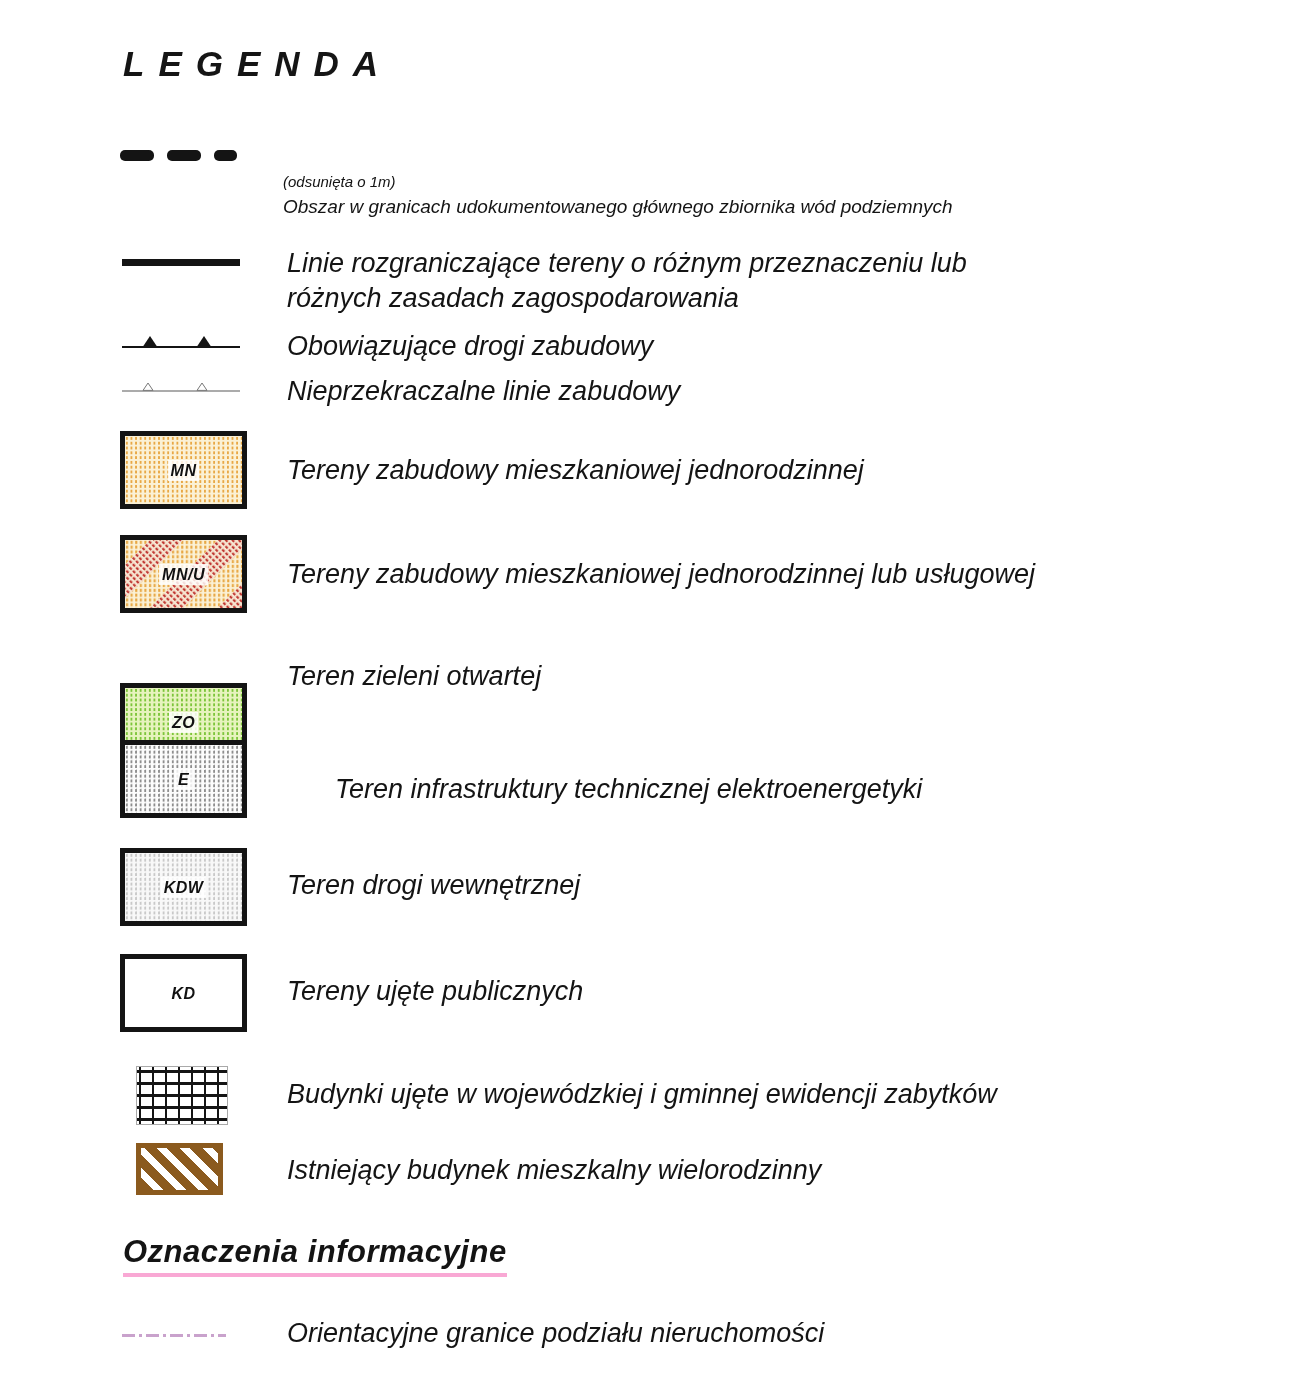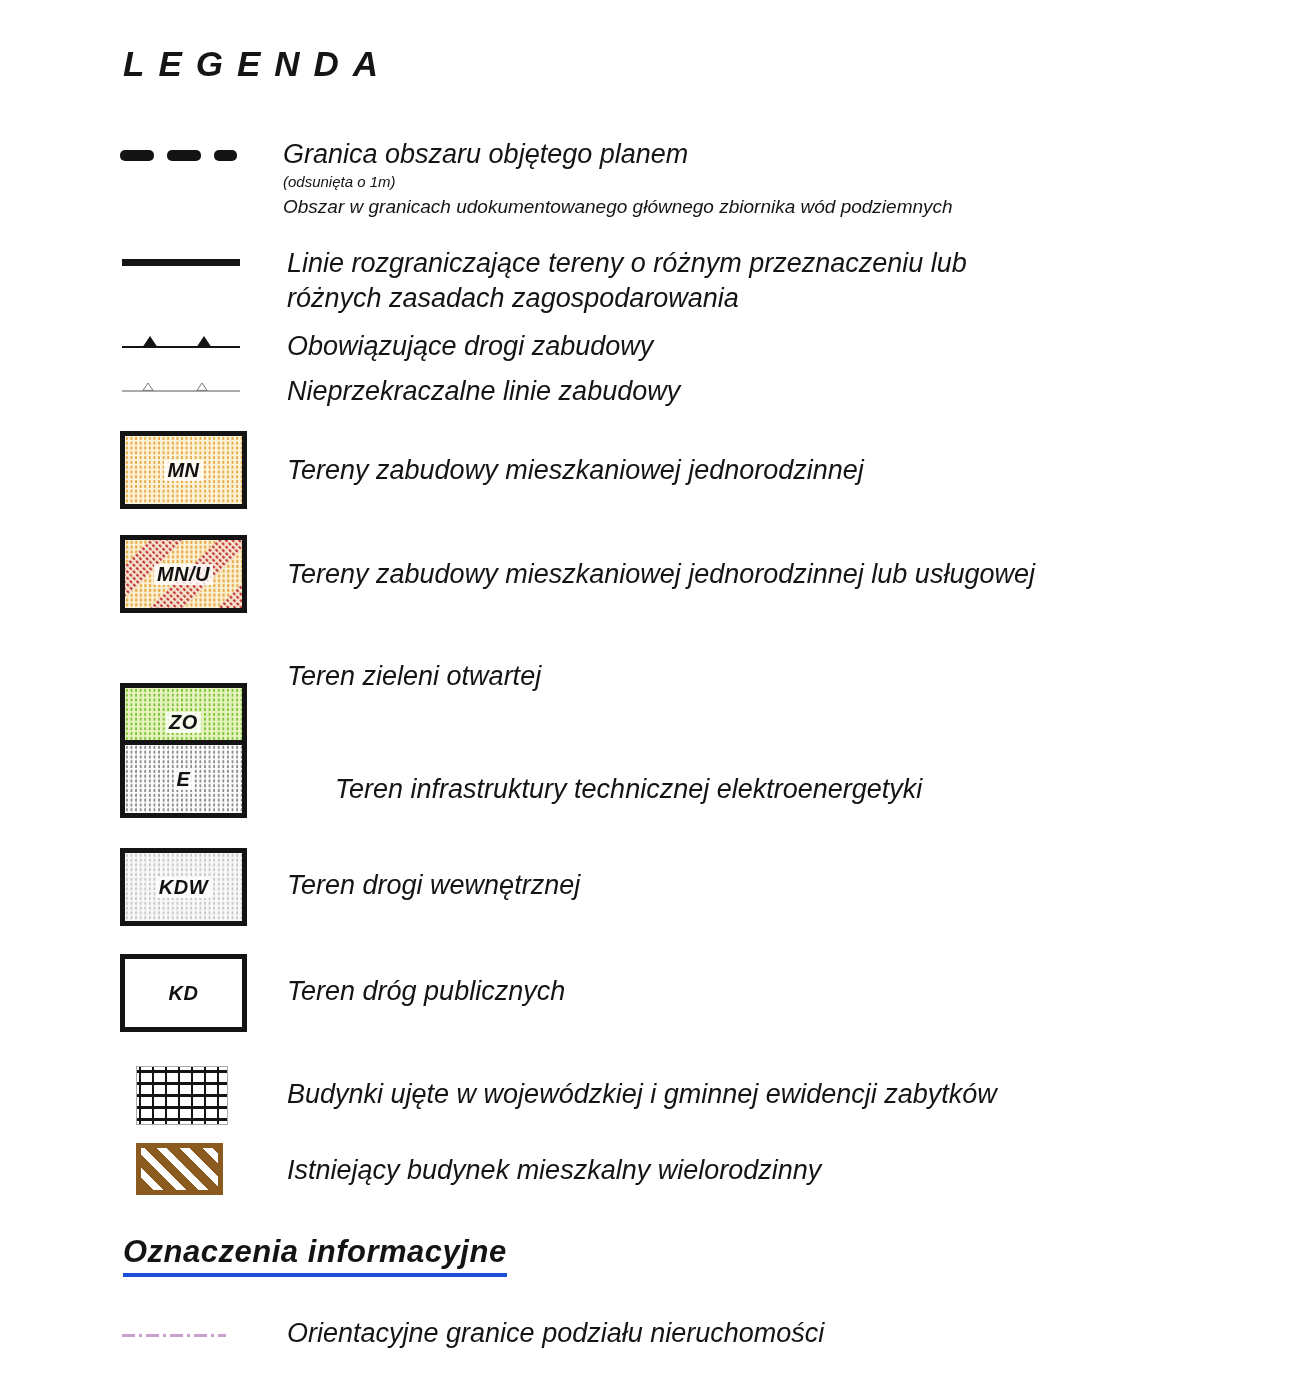--- a/index.html
+++ b/index.html
@@ -24,21 +24,21 @@
   .solid-line{left:122px;top:259px;width:118px;height:7px;background:#141414;}
 
   .tri-svg{display:block;}
 
   
   .swatch{
     left:120px;width:117px;height:68px;border:5px solid #141414;
     display:flex;align-items:center;justify-content:center;
   }
   .swatch .code{
-    font-size:20px;font-weight:700;color:#111;background:rgba(255,255,255,0.82);
+    font-size:16px;font-weight:700;color:#111;background:rgba(255,255,255,0.82);
     padding:0 3px;line-height:21px;letter-spacing:0.5px;
   }
   .sw-mn{
     background-color:#FBF1D5;
     background-image:radial-gradient(1.1px 1.6px at 2px 2.2px,#E8A845 96%,rgba(0,0,0,0));
     background-size:4.6px 4.8px;
   }
   .sw-mnu{padding:0;position:absolute;}
   .sw-mnu svg{position:absolute;left:0;top:0;}
   .sw-mnu .code{position:relative;z-index:2;}
@@ -68,40 +68,39 @@
     background-size:13px 12px;
     background-position:2px 3px;
   }
   .sw-brown{
     left:136px;width:77px;height:42px;border:5px solid #8B5A1E;
     background:repeating-linear-gradient(45deg,#8B5A1E 0 9px,#ffffff 9px 16px);
   }
 
   .h2{
     left:123px;top:1234px;font-size:31px;font-weight:700;color:#141414;
-    border-bottom:4px solid #1d4ed8;padding-bottom:3px;letter-spacing:0.5px;
+    border-bottom:4px solid #f9a8d4;padding-bottom:3px;letter-spacing:0.5px;
   }
   .pink-line{
     left:122px;top:1334px;width:104px;height:3px;
     background:repeating-linear-gradient(90deg,#C9A2CC 0 13px,rgba(0,0,0,0) 13px 17px,#C9A2CC 17px 20px,rgba(0,0,0,0) 20px 24px);
   }
 </style>
 </head>
 <body>
 
 <div id="canvas">
 
   <div class="abs title">LEGENDA</div>
 
   <div class="abs dash-row">
     <div class="dash-seg dash-a"></div>
     <div class="dash-seg dash-b"></div>
     <div class="dash-seg dash-c"></div>
   </div>
-  <div class="abs lbl" style="left:283px;top:139px;">Granica obszaru objętego planem</div>
   <div class="abs note-sm" style="left:283px;top:173px;">(odsunięta o 1m)</div>
   <div class="abs note-md" style="left:283px;top:196px;">Obszar w granicach udokumentowanego głównego  zbiornika wód  podziemnych</div>
 
   <div class="abs solid-line"></div>
   <div class="abs lbl wrap" style="left:287px;top:246px;">Linie rozgraniczające tereny o różnym przeznaczeniu lub różnych zasadach zagospodarowania</div>
 
   <div class="abs" style="left:122px;top:333px;">
     <svg class="tri-svg" width="118" height="16" viewBox="0 0 118 16">
       <line x1="0" y1="14" x2="118" y2="14" stroke="#141414" stroke-width="2"></line>
       <polygon points="28,3 35,13.5 21,13.5" fill="#141414"></polygon>
@@ -164,21 +163,21 @@
   <div class="abs lbl" style="left:287px;top:774px;margin-left:48px;">Teren infrastruktury technicznej elektroenergetyki</div>
 
   <div class="abs swatch sw-kdw" style="top:848px;">
     <span class="code">KDW</span>
   </div>
   <div class="abs lbl" style="left:287px;top:870px;">Teren drogi wewnętrznej</div>
 
   <div class="abs swatch sw-kd" style="top:954px;">
     <span class="code">KD</span>
   </div>
-  <div class="abs lbl" style="left:287px;top:976px;">Teren dróg publicznych</div>
+  <div class="abs lbl" style="left:287px;top:976px;">Tereny ujęte publicznych</div>
 
   <div class="abs sw-grid" style="top:1066px;"></div>
   <div class="abs lbl" style="left:287px;top:1079px;">Budynki ujęte w wojewódzkiej i gminnej ewidencji zabytków</div>
 
   <div class="abs sw-brown" style="top:1143px;"></div>
   <div class="abs lbl" style="left:287px;top:1155px;">Istniejący budynek mieszkalny wielorodzinny</div>
 
   <div class="abs h2">Oznaczenia informacyjne</div>
 
   <div class="abs pink-line"></div>

